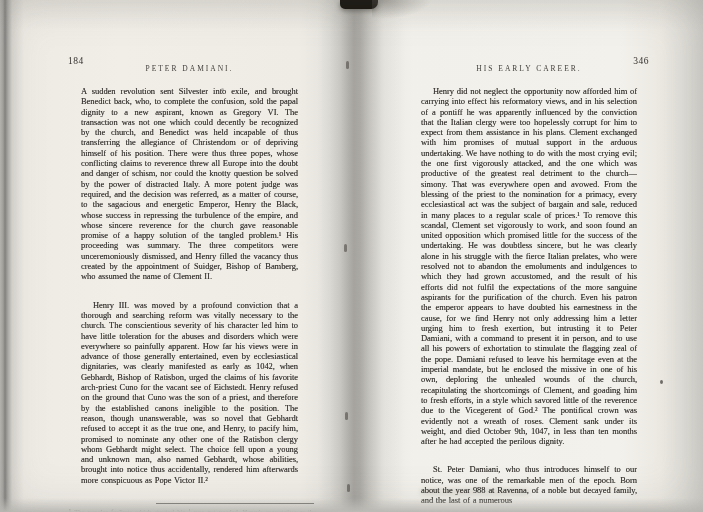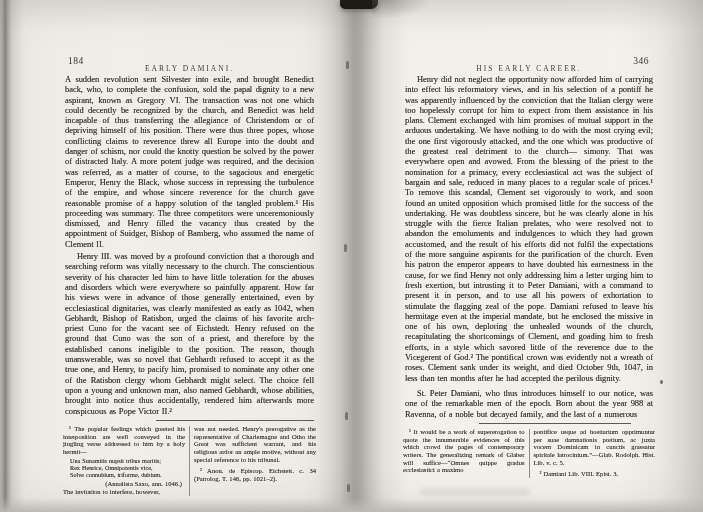--- a/index.html
+++ b/index.html
@@ -37,21 +37,21 @@
 
   .hdr { position:relative; height:11px; margin-bottom:6px; text-align:center; }
   .pgnum { position:absolute; top:-1px; font-size:9.5px; letter-spacing:.5px; color:#34312e; }
   .page-left  .pgnum { left:5px; }
   .page-right .pgnum { right:6px; }
   .rhead { font-size:7.5px; letter-spacing:2px; color:#413e3a; white-space:nowrap; }
 
   .bodytext { text-align:justify; font-size:8.5px; line-height:10.3px;
     letter-spacing:-0.05px; word-spacing:.6px;
     text-shadow:0 0 .35px rgba(56,53,50,.65); }
-  .bodytext p { margin:2px; text-indent:12px; }
+  .bodytext p { margin:18px; text-indent:12px; }
   .bodytext p.noindent { text-indent:0; }
   .bodytext p.gap-before { margin-top:5px; }
 
   .fn-rule { width:158px; height:1px; background:#5d5a55; margin:4px 0 4px auto; margin-right:2px; }
   .page-right .fn-rule { width:152px; margin-right:24px; }
 
   .fns { display:flex; font-size:6.6px; line-height:7.7px; text-align:justify;
     word-spacing:.4px; text-shadow:0 0 .3px rgba(56,53,50,.6); }
   .fn-col { flex:1 1 0; min-width:0; }
   .fn-div { width:1px; background:#908d88; margin:1px 4px 0 4px; align-self:stretch; }
@@ -73,21 +73,21 @@
   <div class="stitch" style="left:344px; top:244px;"></div>
   <div class="stitch" style="left:345px; top:412px;"></div>
   <div class="stitch" style="left:347px; top:484px;"></div>
   <div class="speck" style="left:221px; top:88px;  width:3px; height:3px; opacity:.45;"></div>
   <div class="speck" style="left:660px; top:380px; width:3px; height:4px;"></div>
   <div class="ghost-line"></div>
 
   <div class="page page-left">
     <div class="hdr">
       <span class="pgnum">184</span>
-      <span class="rhead">EARLY DAMIANI.</span>
+      <span class="rhead">PETER DAMIANI.</span>
     </div>
     <div class="bodytext">
       <p class="noindent">A sudden revolution sent Silvester into exile, and brought Benedict back, who, to complete the confusion, sold the papal dignity to a new aspirant, known as Gregory VI.  The transaction was not one which could decently be recognized by the church, and Benedict was held incapable of thus transferring the allegiance of Christendom or of depriving himself of his position.  There were thus three popes, whose conflicting claims to reverence threw all Europe into the doubt and danger of schism, nor could the knotty question be solved by the power of distracted Italy.  A more potent judge was required, and the decision was referred, as a matter of course, to the sagacious and energetic Emperor, Henry the Black, whose success in repressing the turbulence of the empire, and whose sincere reverence for the church gave reasonable promise of a happy solution of the tangled problem.¹ His proceeding was summary.  The three competitors were unceremoniously dismissed, and Henry filled the vacancy thus created by the appointment of Suidger, Bishop of Bamberg, who assumed the name of Clement II.</p>
       <p>Henry III. was moved by a profound conviction that a thorough and searching reform was vitally necessary to the church.  The conscientious severity of his character led him to have little toleration for the abuses and disorders which were everywhere so painfully apparent.  How far his views were in advance of those generally entertained, even by ecclesiastical dignitaries, was clearly manifested as early as 1042, when Gebhardt, Bishop of Ratisbon, urged the claims of his favorite arch-priest Cuno for the vacant see of Eichstedt. Henry refused on the ground that Cuno was the son of a priest, and therefore by the established canons ineligible to the position.  The reason, though unanswerable, was so novel that Gebhardt refused to accept it as the true one, and Henry, to pacify him, promised to nominate any other one of the Ratisbon clergy whom Gebhardt might select.  The choice fell upon a young and unknown man, also named Gebhardt, whose abilities, brought into notice thus accidentally, rendered him afterwards more conspicuous as Pope Victor II.²</p>
     </div>
     <div class="fn-rule"></div>
     <div class="fns">
       <div class="fn-col">
         <p class="note">¹ The popular feelings which greeted his interposition are well conveyed in the jingling verse addressed to him by a holy hermit—</p>
         <div class="verse">

